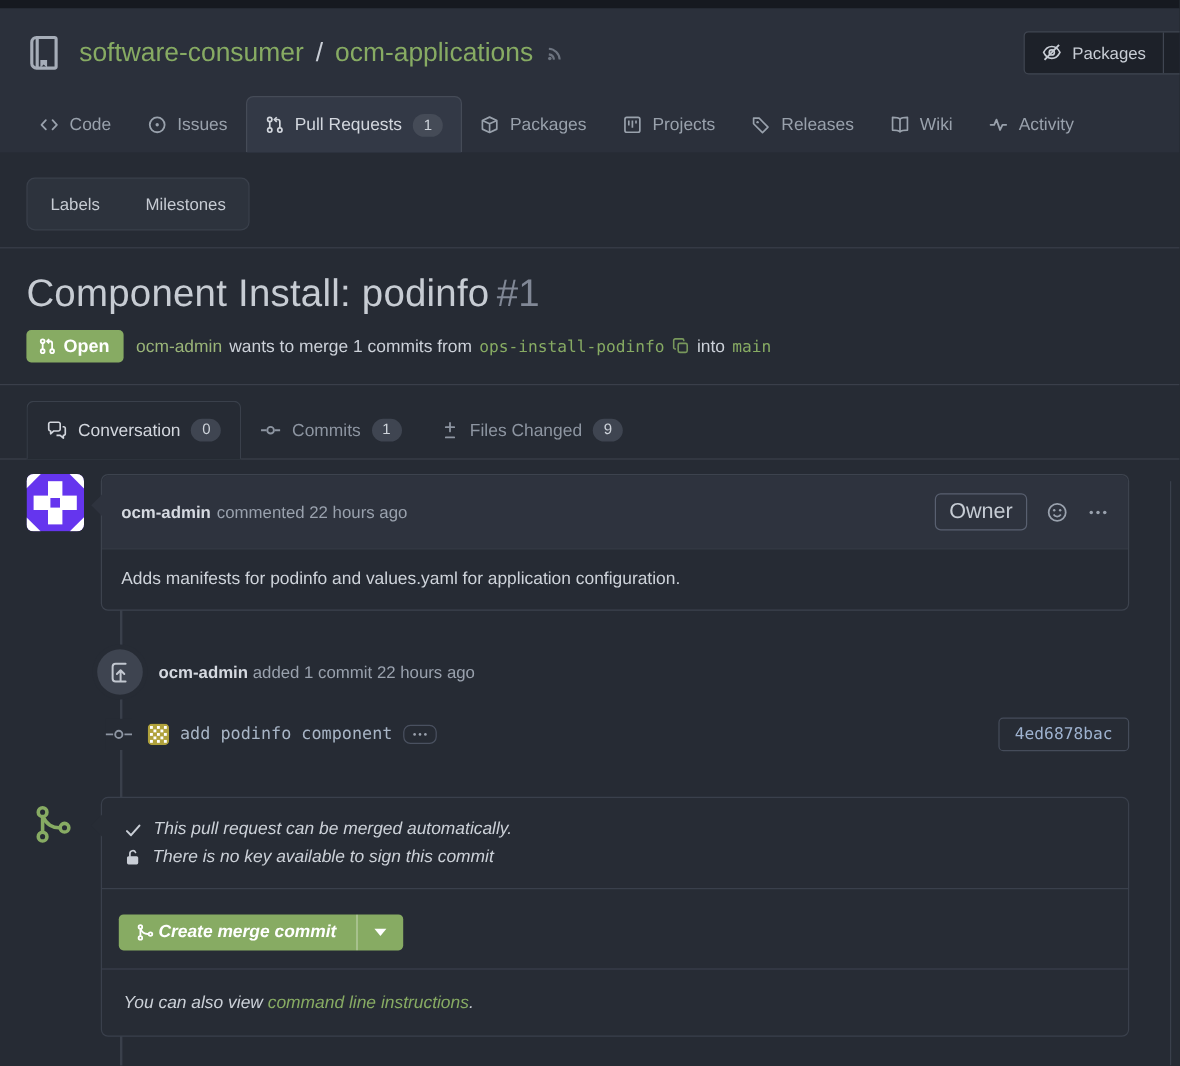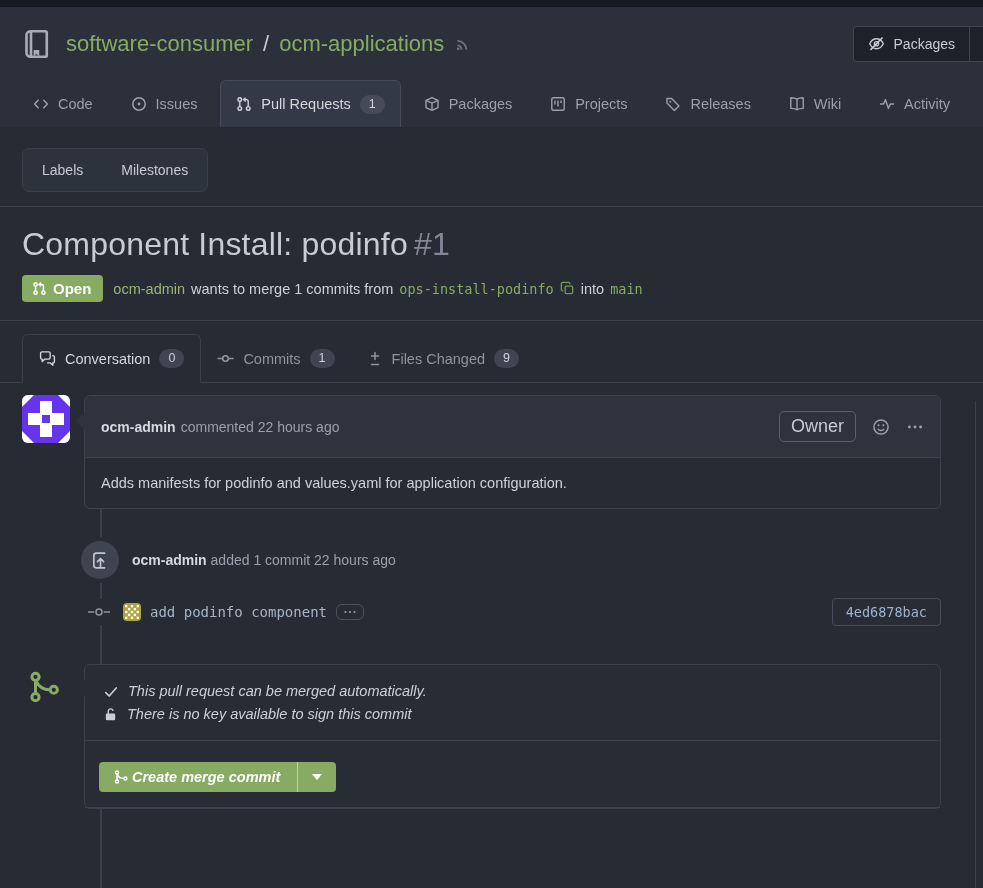--- a/index.html
+++ b/index.html
@@ -28,21 +28,21 @@
     position:absolute; right:-40px; top:50%; transform:translateY(-50%);
     display:flex; align-items:center; height:36px;
     background:#1d2129; border:1px solid #404652; border-radius:4px;
     color:#c8cdd5; font-size:14px; cursor:pointer;
   }
   .unwatch-main { display:flex; align-items:center; gap:9px; padding:0 14px; }
   .unwatch-div { width:1px; align-self:stretch; background:#404652; }
   .unwatch-stub { width:52px; }
 
   
-  .nav-row { display:flex; align-items:stretch; height:47px; padding:0 18px;justify-content:space-between; }
+  .nav-row { display:flex; align-items:stretch; height:47px; padding:0 18px; }
   .nav-item {
     display:flex; align-items:center; gap:9px; padding:0 15px;
     color:#99a1ac; font-size:14.5px; cursor:pointer; white-space:nowrap;
   }
   .nav-item.active {
     background:#333946; border:1px solid #454b57; border-bottom:none;
     border-radius:6px 6px 0 0; color:#d3d7de;
   }
   .pill {
     background:#454b57; color:#ced3da; font-size:12.5px;
@@ -497,18 +497,22 @@
               </span>
               <span>Create merge commit</span>
             </span>
             <span class="merge-btn-div"></span>
             <span class="merge-btn-caret">
               <span class="caret-down"></span>
             </span>
           </div>
         </div>
         <hr class="merge-sep">
+        <div class="merge-footer">
+          <span>You can also view</span>
+          <a class="green-link">command line instructions</a><span>.</span>
+        </div>
       </div>
     </div>
   </div>
 </div>
 
 <div class="sidebar-divider"></div>
 
 </body></html>

